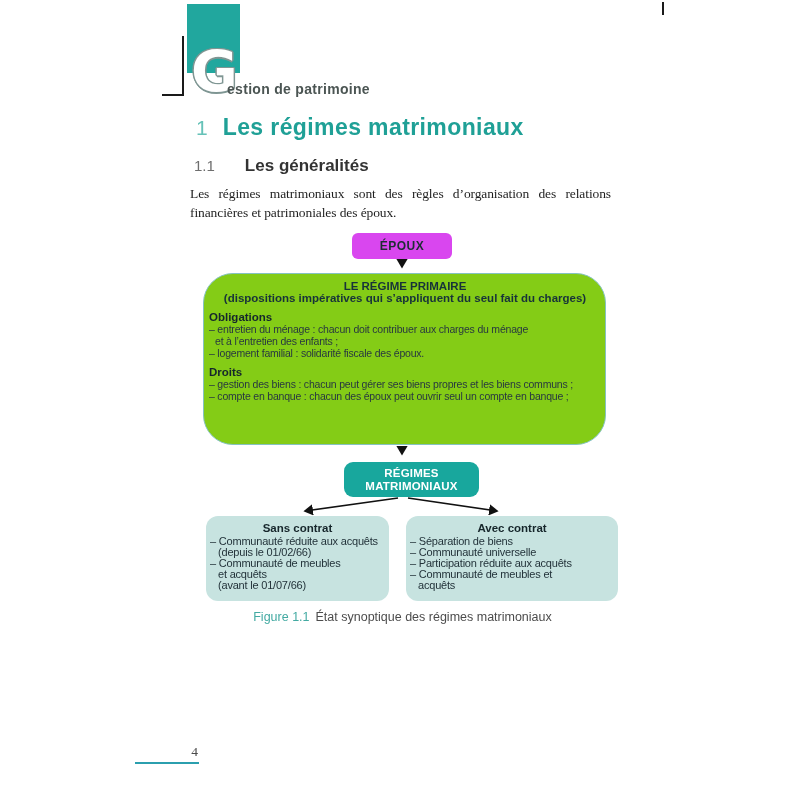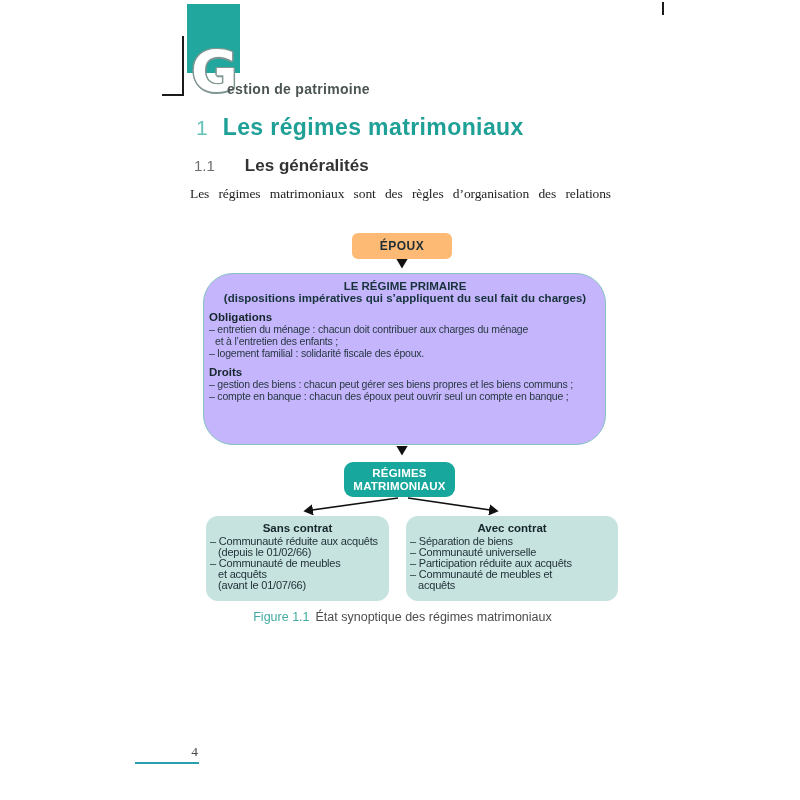--- a/index.html
+++ b/index.html
@@ -28,31 +28,31 @@
   .section-number{font-size:15px;color:#6e6e6e;margin-right:30px;}
   .section-title{font-size:17px;font-weight:bold;color:#333333;text-align:center;}
 
   
   .intro{position:absolute;left:190px;top:184px;width:421px;font-family:"Liberation Serif",serif;
          font-size:13.5px;letter-spacing:-.1px;line-height:19px;color:#1e1e1e;}
   .intro .justify-line{text-align:justify;text-align-last:justify;}
 
   
   .epoux-box{position:absolute;left:352px;top:233px;width:100px;height:26px;border-radius:6px;
-             background:#fdba74;text-align:center;line-height:26px;font-size:12px;font-weight:bold;
+             background:#d946ef;text-align:center;line-height:26px;font-size:12px;font-weight:bold;
              color:#1d2d33;letter-spacing:.5px;}
-  .primary-box{position:absolute;left:203px;top:273px;width:403px;height:172px;background:#c4b5fd;
+  .primary-box{position:absolute;left:203px;top:273px;width:403px;height:172px;background:#84cc16;
                border:1.5px solid #85c2c0;border-radius:30px;box-sizing:border-box;
                padding:6px 4px 0 5px;color:#22333a;}
   .pb-title{text-align:center;font-weight:bold;font-size:11.5px;color:#17323a;}
   .pb-subtitle{text-align:center;font-weight:bold;font-size:11.5px;color:#17323a;}
   .pb-heading{font-weight:bold;font-size:11.5px;margin-top:7px;color:#15262c;}
   .pb-list .li{font-size:10.5px;letter-spacing:-.2px;line-height:12px;padding-left:6px;
                text-indent:-6px;white-space:pre-line;color:#283840;}
-  .regimes-box{position:absolute;left:344px;top:462px;width:111px;height:35px;border-radius:9px;
+  .regimes-box{position:absolute;left:344px;top:462px;width:135px;height:35px;border-radius:9px;
                background:#18a79d;color:#ffffff;text-align:center;font-weight:bold;font-size:11.5px;
                line-height:13px;padding-top:5px;box-sizing:border-box;letter-spacing:.2px;}
   .branch-box{position:absolute;top:516px;height:85px;border-radius:12px;background:#c7e3e0;
               box-sizing:border-box;padding:6px 4px 13px 4px;color:#23333a;}
   .branch-left{left:206px;width:183px;}
   .branch-right{left:406px;width:212px;}
   .branch-title{text-align:center;font-weight:bold;font-size:11.5px;color:#16262b;margin-bottom:2px;}
   .branch-list .li{font-size:11px;letter-spacing:-.2px;line-height:11px;padding-left:8px;
                    text-indent:-8px;white-space:pre-line;}
 
@@ -85,20 +85,21 @@
   <div class="chapter-row">
     <span class="chapter-number">1</span><span class="chapter-title">Les régimes matrimoniaux</span>
   </div>
 
   <div class="section-row">
     <span class="section-number">1.1</span><span class="section-title">Les généralités</span>
   </div>
 
   <div class="intro">
     <div class="justify-line">Les régimes matrimoniaux sont des règles d’organisation des relations</div>
+    <div>financières et patrimoniales des époux.</div>
   </div>
 
   <div class="epoux-box">
     <span>ÉPOUX</span>
   </div>
 
   <div class="primary-box">
     <div class="pb-title">LE RÉGIME PRIMAIRE</div>
     <div class="pb-subtitle">(dispositions impératives qui s’appliquent du seul fait du charges)</div>
     <div class="pb-heading">Obligations</div>

